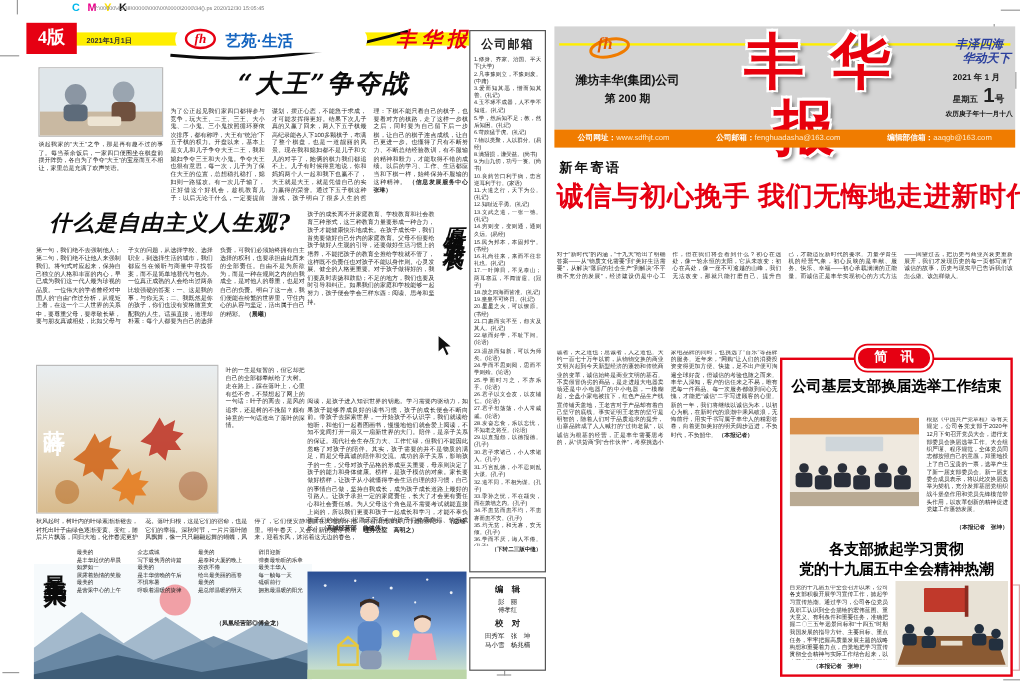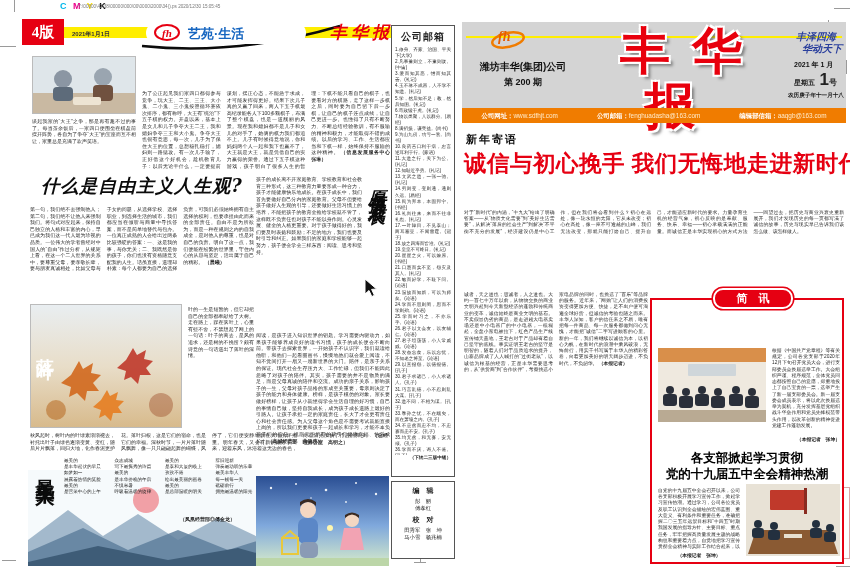--- a/index.html
+++ b/index.html
@@ -60,20 +60,21 @@
     <svg width="104" height="58" viewBox="0 0 104 58">
       <rect width="104" height="58" fill="#dfe6ea"></rect>
       <rect y="36" width="104" height="22" fill="#c9b9a2"></rect>
       <circle cx="30" cy="22" r="9" fill="#8b96a3"></circle>
       <rect x="20" y="30" width="20" height="14" rx="4" fill="#5d6b7a"></rect>
       <circle cx="70" cy="20" r="9" fill="#9aa5b0"></circle>
       <rect x="60" y="28" width="20" height="16" rx="4" fill="#70513f"></rect>
       <rect x="40" y="40" width="28" height="8" rx="2" fill="#ede4d3"></rect>
     </svg>
   </div>
+  <div class="abs brush" style="left:130px;top:38px;width:240px;text-align:center;font-size:21px;letter-spacing:2px;">“大王”争夺战</div>
   <div class="abs tiny" style="left:12px;top:100px;width:104px;height:52px;">谈起我家的“大王”之争，那是再有趣不过的事了。每当茶余饭后，一家四口便围坐在棋盘前摆开阵势，各自为了争夺“大王”的宝座而互不相让，家里总是充满了欢声笑语。</div>
   <div class="abs tiny cols3" style="left:122px;top:72px;width:248px;height:80px;">
     <span>为了公正起见我们家四口都得参与竞争，玩大王、二王、三王、大小鬼、二小鬼、三小鬼按照循环赛依次排序，都有称呼，大王有“统治”下五子棋的权力。开盘以来，基本上是女儿和儿子争夺大王二王，我和媳妇争夺三王和大小鬼。争夺大王也很有意思，每一次，儿子为了保住大王的位置，总想稳扎稳打，媳妇则一路猛攻。有一次儿子输了，正好借这个好机会，趁机教育儿子：以后无论干什么，一定要提前谋划，摆正心态，不能急于求成，才可能发挥得更好。结果下次儿子真的又赢了回来，两人下五子棋最高纪录能各人下100多颗棋子，布满了整个棋盘，也是一道靓丽的风景。现在我和媳妇都不是儿子和女儿的对手了，她俩的棋力我们都追不上。儿子有时候得意地说，你和妈妈两个人一起和我下也赢不了，大王就是大王，就是凭借自己的实力赢得的荣誉。通过下五子棋这种游戏，孩子明白了很多人生的哲理：下棋不能只看自己的棋子，也要看对方的棋路，走了这样一步棋之后，同时要为自己留下后一步棋，让自己的棋子连点成线，让自己更进一步。也懂得了只有不断努力、不断总结经验教训，有不服输的精神和毅力，才能取得不错的成绩。以后的学习、工作、生活都应当和下棋一样，始终保持不服输的这种精神。</span>
     <span class="sig">（信息发展服务中心　张琳）</span>
   </div>
 
   <div class="abs brush" style="left:10px;top:156px;width:224px;text-align:center;font-size:18px;letter-spacing:1px;">什么是自由主义人生观?</div>
   <div class="abs tiny cols3" style="left:10px;top:188px;width:224px;height:94px;">
     <span>第一句，我们绝不去强制他人；第二句，我们绝不让他人来强制我们。将句式对应起来，保持自己独立的人格和丰富的内心，早已成为我们这一代人最为珍视的品质。一位伟大的学者曾经对中国人的“自由”作过分析，从规矩上看，在这一个二人世界的关系中，要尊重父母，要孝敬长辈，要与朋友真诚相处，比如父母与子女的问题，从选择学校、选择职业，到选择生活的城市，我们都应当在倾听与商量中寻找答案，而不是简单地替代与包办。一位真正成熟的人会给出过两条比较强硬的答案：一、这是我的事，与你无关；二、我既然是你的孩子，你们也没有资格随意支配我的人生。话虽直接，道理却朴素：每个人都要为自己的选择负责，可我们必须始终拥有自主选择的权利，也要承担由此而来的全部责任。自由不是为所欲为，而是一种在规则之内的自我成全，是对他人的尊重，也是对自己的负责。明白了这一点，我们便能在纷繁的世界里，守住内心的从容与坚定，活出属于自己的精彩。</span>
     <span class="sig">（晨曦）</span>
@@ -268,22 +269,23 @@
   <div class="abs" style="left:4px;top:110px;font-size:11px;font-weight:900;color:#111;letter-spacing:2px;">新年寄语</div>
   <div class="abs" style="left:2px;top:126px;width:380px;text-align:center;font-size:22.5px;font-weight:900;color:#e60012;white-space:nowrap;letter-spacing:0.5px;">诚信与初心挽手  我们无悔地走进新时代</div>
 
   <div class="abs tiny2 cols4" style="left:2px;top:188px;width:380px;height:78px;">对于“新时代”的内涵，“十九大”给出了明确答案——从“物质文化需要”到“美好生活需要”，从解决“落后的社会生产”到解决“不平衡不充分的发展”，经济建设仍是中心工作，但在我们将会看到什么？初心在远处，像一轮永恒的太阳，它从未改变；初心在高处，像一座不可逾越的山峰，我们无法改变，那就只能打磨自己、提升自己，才能适应新时代的要求。力量孕育生机的经营气象，初心反映的是奉献、服务、快乐、幸福——初心承载满满的正能量。而诚信正是丰华实现初心的方式方法——回望过去，把历史与商业兴衰史重新展开，我们才发现历史的每一页都写满了诚信的故事，历史与现实早已告诉我们该怎么做、该怎样做人。</div>
   <div class="abs tiny2 cols2" style="left:2px;top:270px;width:184px;height:264px;">
     <span>诚者，天之道也；思诚者，人之道也。大约一百七十万年以前，从物物交换的商业文明兴起到今天新型经济的蓬勃和传统商业的变革，诚信始终是商业文明的基石。不卖假冒伪劣的商品，是走进超大电器卖场还是中小电器厂的中小电器，一模糊起，全盘小家电被拉下，红色产品生产线宣传铺天盖地，王老吉对于产品却有着自己坚守的底线。事实证明王老吉的坚守是明智的，随着人们对于品质追求的提升，山寨品牌成了人人喊打的“过街老鼠”，以诚信为根基的经营，正是丰华需要思考的，从“供货商”到“合作伙伴”，考察挑选小家电品牌的同时，也挑选了“百乐”等品牌的服务。近年来，“网购”让人们的消费投资变得更加方便、快捷，足不出户便可淘遍全球好货，但诚信的考验也随之而来。丰华人深知，客户的信任来之不易，唯有把每一件商品、每一次服务都做到问心无愧，才能把“诚信”二字写进顾客的心里。新的一年，我们将继续以诚信为本，以初心为帆，在新时代的浪潮中乘风破浪，无悔前行，用实干书写属于丰华人的精彩答卷，向着更加美好的明天阔步迈进，不负时代，不负韶华。</span>
     <span class="sig">（本报记者）</span>
   </div>
 
   <div class="abs" style="left:188px;top:276px;width:194px;height:266px;border:2px solid #e60012;background:#fff;">
-    <div class="abs" style="left:61px;top:-12px;width:80px;height:21px;background:#e60012;border:2px solid #fff;border-radius:10px;color:#fff;
+    <div class="abs" style="left:61px;top:-12px;width:64px;height:21px;background:#e60012;border:2px solid #fff;border-radius:10px;color:#fff;
                 font-size:11px;font-weight:bold;text-align:center;line-height:17px;font-family:'Liberation Serif',serif;box-shadow:0 0 0 1.5px #e60012;">简　讯</div>
+    <div class="serifb" style="margin-top:14px;text-align:center;font-size:12.5px;color:#000;">公司基层支部换届选举工作结束</div>
     <div class="abs photo" style="left:6px;top:48px;width:108px;height:74px;border:none;">
       <svg width="108" height="74" viewBox="0 0 108 74">
         <rect width="108" height="74" fill="#efe9df"></rect>
         <rect width="108" height="14" fill="#d98f4a"></rect>
         <rect x="30" y="16" width="48" height="12" rx="1" fill="#cfd6da"></rect>
         <g fill="#2a2f3a">
           <circle cx="12" cy="42" r="4"></circle>
             <circle cx="28" cy="44" r="4"></circle>
             <circle cx="44" cy="42" r="4"></circle>
             <circle cx="60" cy="44" r="4"></circle>

